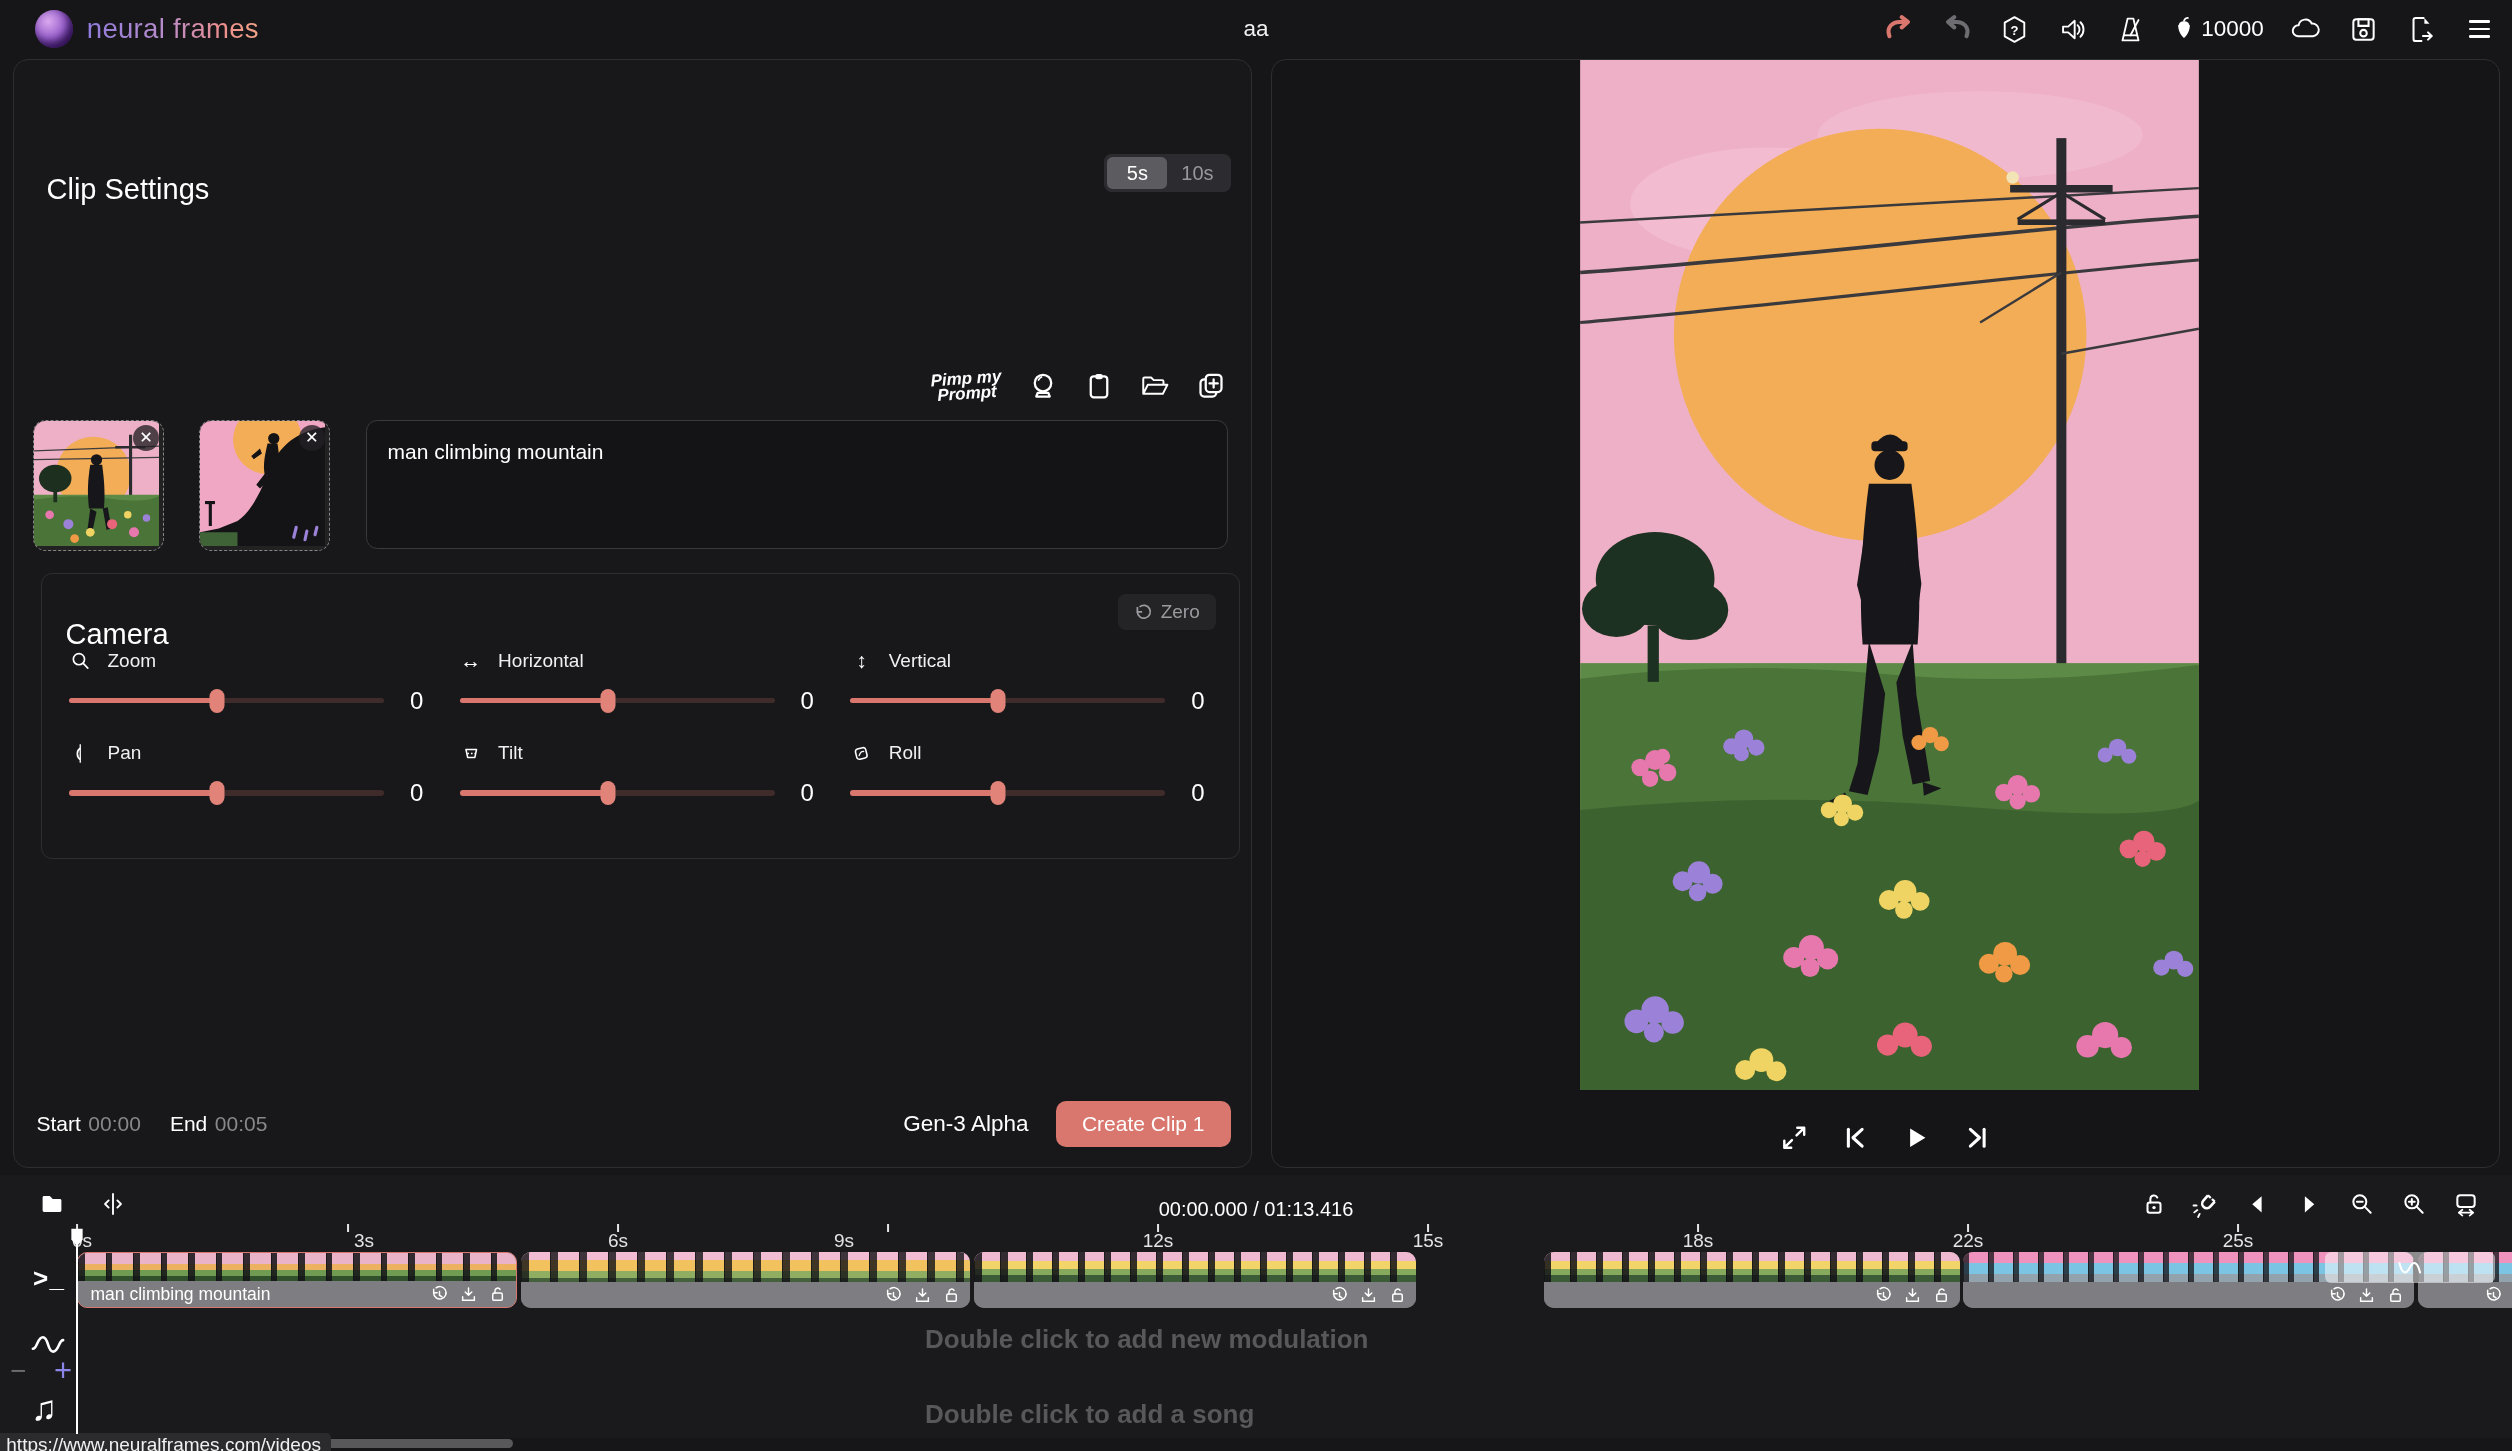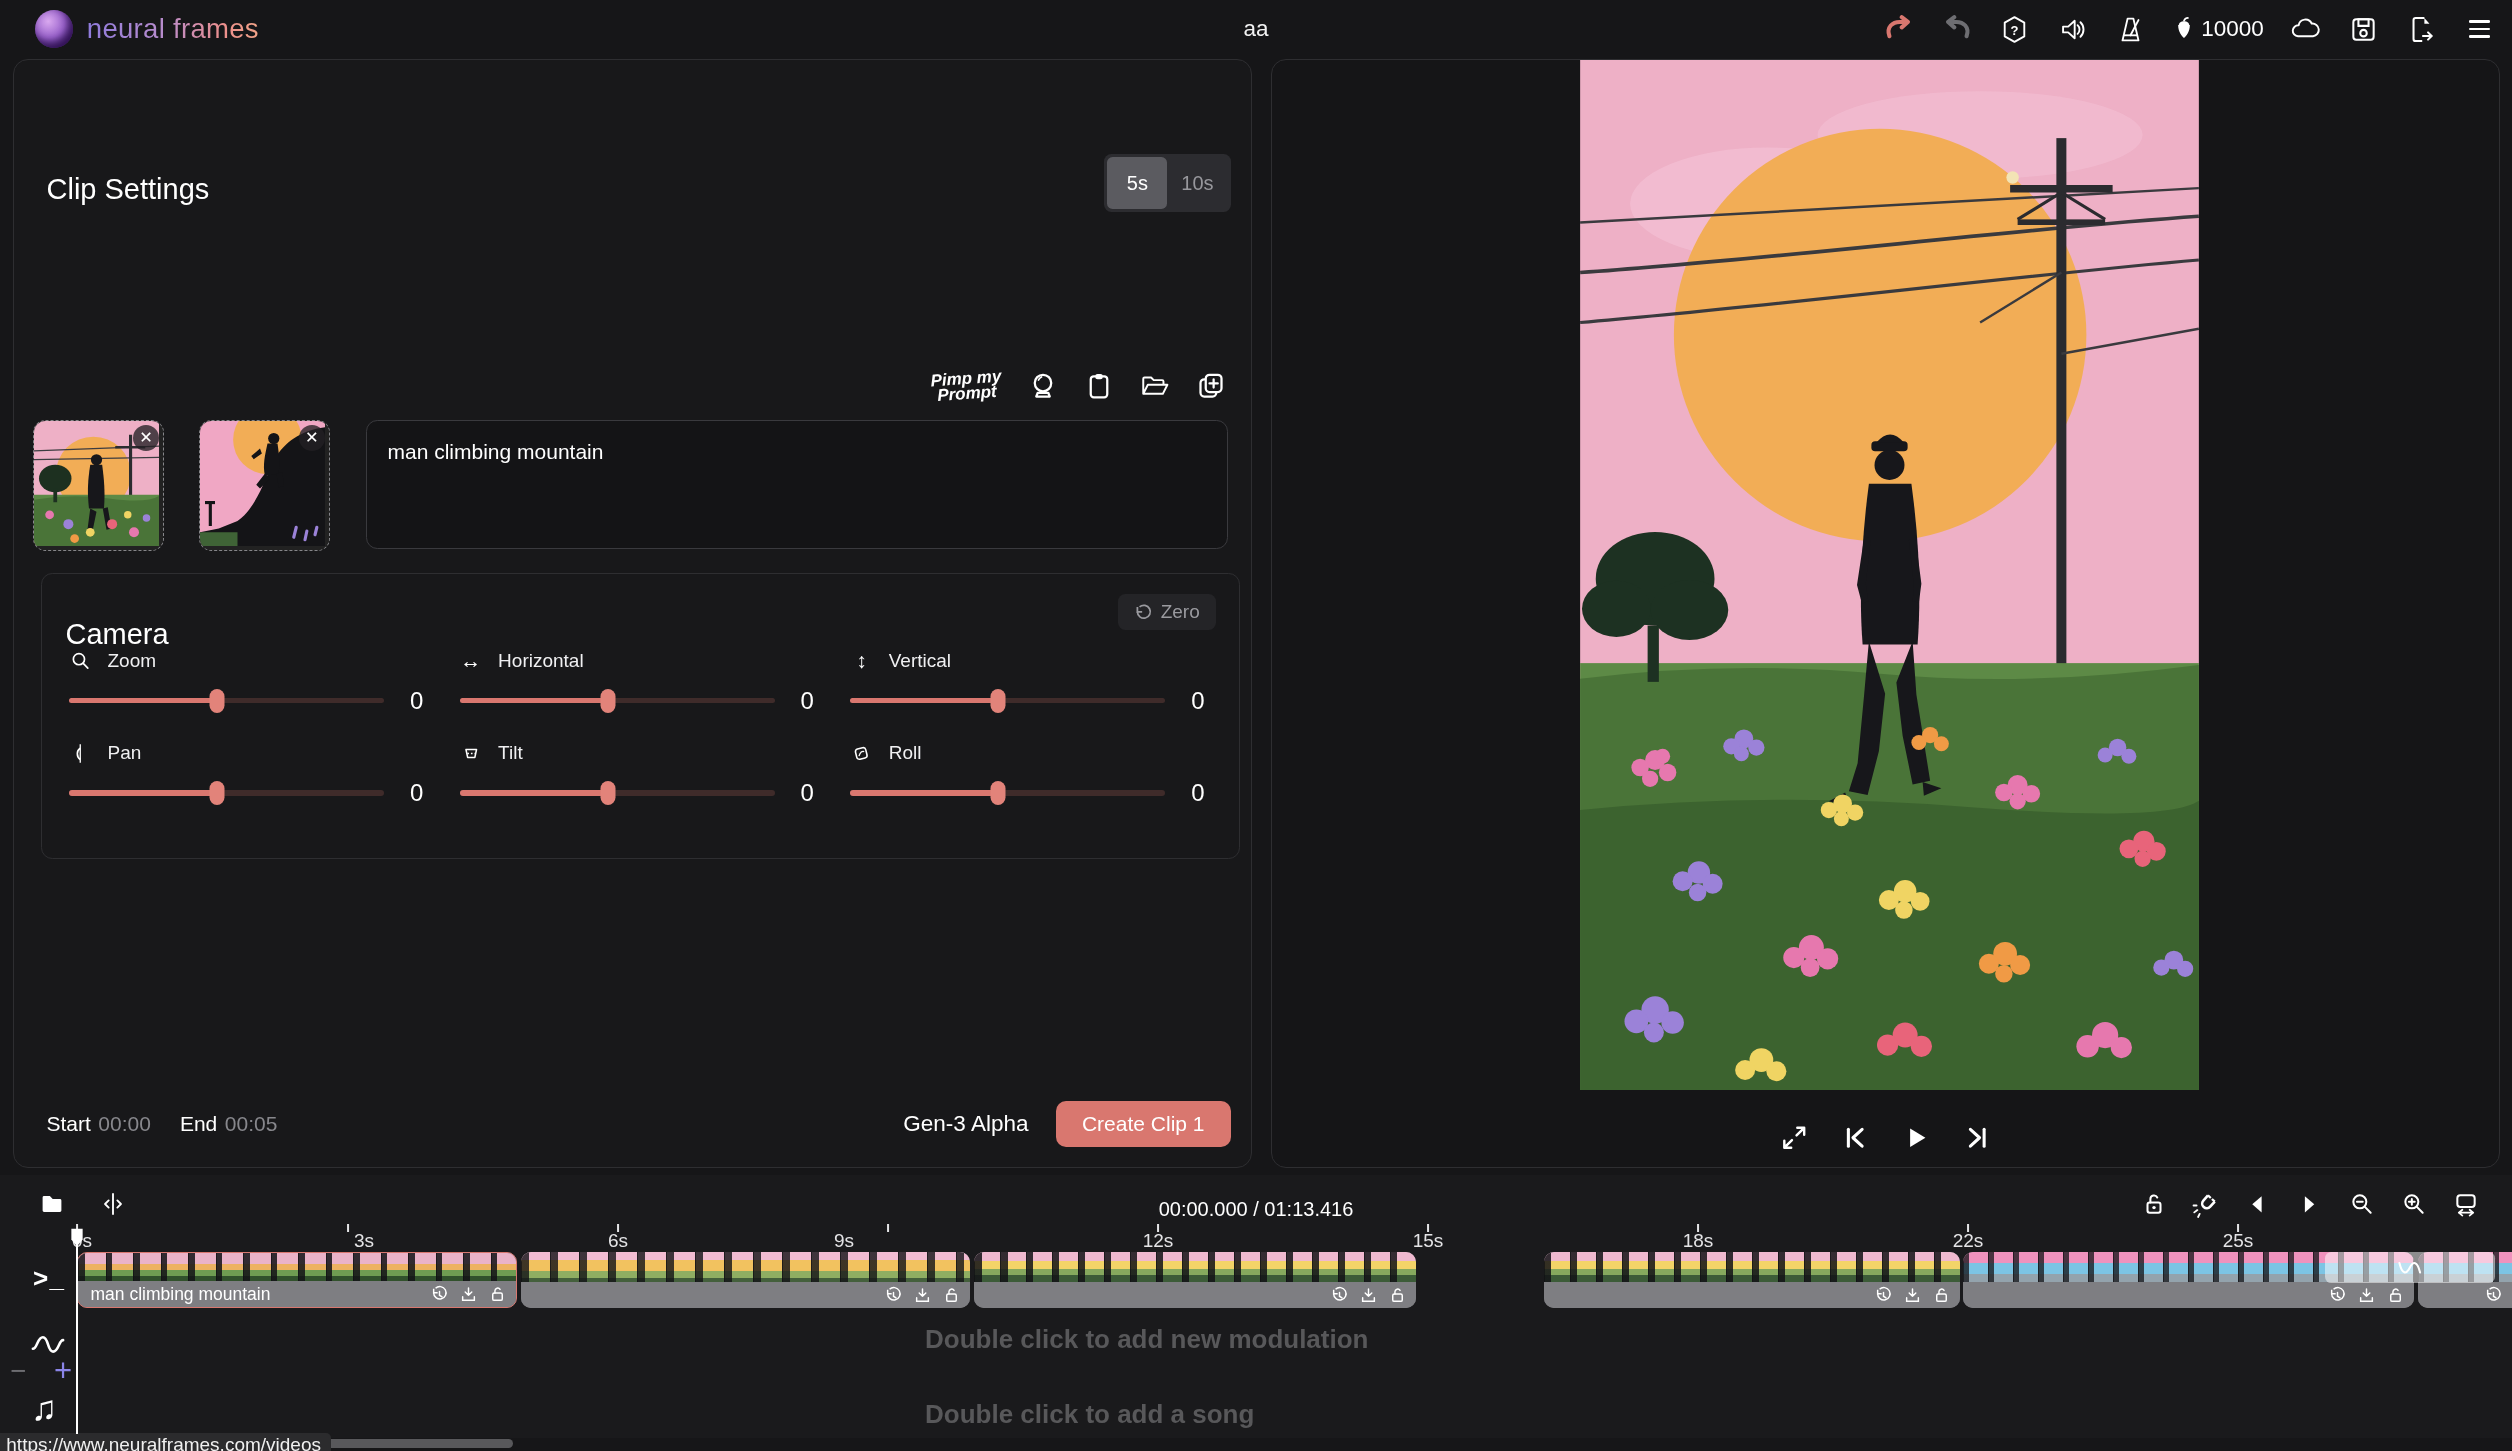--- a/index.html
+++ b/index.html
@@ -20,21 +20,21 @@
   .credits{display:flex;align-items:center;gap:5px;font-size:22.5px;color:#fff;}
   .menu-icon{display:flex;flex-direction:column;gap:5px;}
   .menu-icon i{display:block;width:21px;height:2.5px;background:#fff;border-radius:1.3px;}
   
   .left-panel{position:absolute;left:12.5px;top:59px;width:1237px;height:1107px;background:#18181a;
               border:0.6px solid #2e2e31;border-radius:15px;}
   .right-panel{position:absolute;left:1271px;top:59px;width:1227px;height:1107px;background:#151517;
                border:0.6px solid #2e2e31;border-radius:15px;}
   .panel-title{position:absolute;left:33px;top:94px;font-size:29px;font-weight:500;}
   .duration-toggle{position:absolute;right:20px;top:94px;display:flex;background:#2c2c30;border-radius:7.5px;padding:3.1px;}
-  .duration-opt{min-width:60px;height:52px;display:flex;align-items:center;justify-content:center;
+  .duration-opt{min-width:60px;height:32px;display:flex;align-items:center;justify-content:center;
                 font-size:20px;color:#97979c;border-radius:5.6px;cursor:pointer;}
   .duration-opt.sel{background:#5b5b60;color:#fff;}
   
   .prompt-tools{position:absolute;right:25px;top:311px;display:flex;align-items:center;gap:26px;}
   .pimp{font-style:italic;font-weight:bold;line-height:.9;transform:rotate(-4deg);text-align:center;cursor:pointer;}
   .pimp .l1{font-size:17px;}.pimp .l2{font-size:17px;}
   .tool-btn{width:30px;height:30px;display:flex;align-items:center;justify-content:center;cursor:pointer;}
   
   .kf{position:absolute;top:360px;width:129px;height:129px;border:1.9px dashed #86868a;border-radius:12.5px;
       overflow:hidden;cursor:pointer;background:#222;}
@@ -55,21 +55,21 @@
            column-gap:20.6px;row-gap:27.5px;}
   .s-label{display:flex;align-items:center;gap:16px;font-size:19px;color:#f0f0f2;height:25px;}
   .s-glyph{font-size:21px;color:#fff;width:22.5px;text-align:center;}
   .s-row{display:flex;align-items:center;margin-top:15px;height:25px;}
   .track{position:relative;flex:1;height:5.6px;border-radius:3.1px;background:#3f2b2a;cursor:pointer;}
   .track .fill{position:absolute;left:0;top:0;height:100%;width:47%;background:#d9776f;border-radius:3.1px;}
   .track .thumb{position:absolute;left:47%;top:50%;transform:translate(-50%,-50%);width:15px;height:24px;
                 border-radius:7.5px;background:#e2837a;cursor:grab;}
   .s-val{margin-left:26px;width:29px;font-size:24px;color:#fff;}
   
-  .panel-footer{position:absolute;left:33px;right:20px;top:1037px;height:53px;display:flex;align-items:center;font-size:21px;}
+  .panel-footer{position:absolute;left:23px;right:20px;top:1037px;height:53px;display:flex;align-items:center;font-size:21px;}
   .se-lab{color:#fff;margin-right:7.5px;}
   .se-val{color:#87878c;margin-right:29px;}
   .model-label{margin-left:auto;margin-right:27.5px;font-size:22.5px;color:#fff;}
   .create-btn{height:46px;padding:0 26px;background:#d9776f;border:none;border-radius:10px;color:#fff;
               font-size:21px;display:flex;align-items:center;cursor:pointer;font-family:inherit;text-align:center;}
   
   .preview-wrap{position:absolute;left:308px;top:0px;width:619px;height:1030px;overflow:hidden;background:#000;}
   .preview-controls{position:absolute;left:50%;top:1063px;transform:translateX(-50%);display:flex;gap:31px;align-items:center;}
   .pc-btn{width:30px;height:30px;display:flex;align-items:center;justify-content:center;cursor:pointer;}
   

